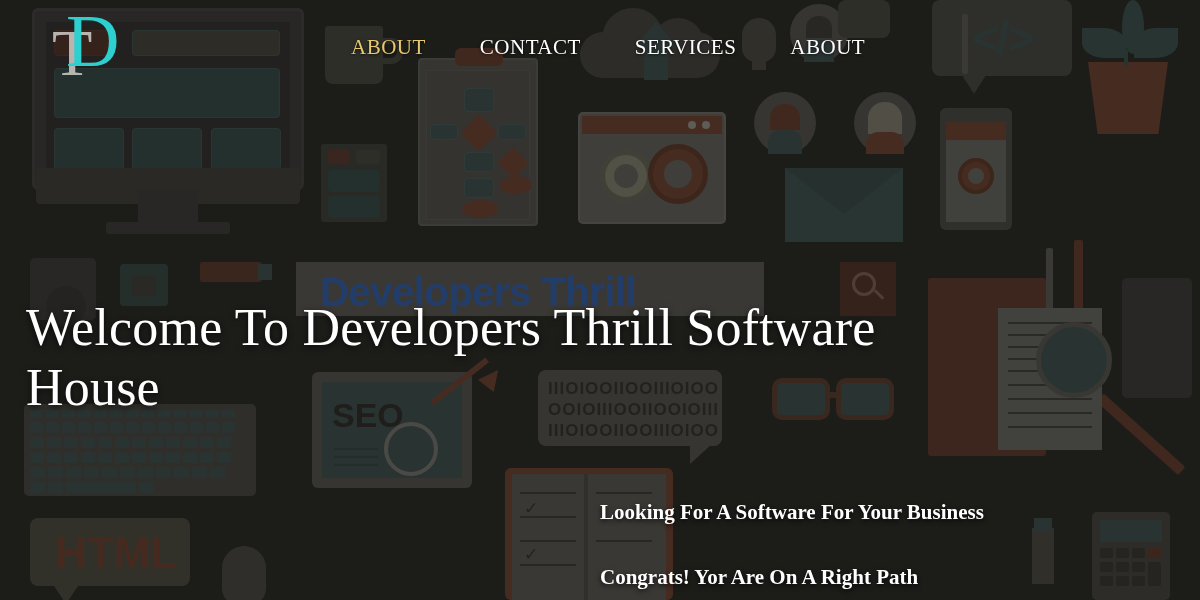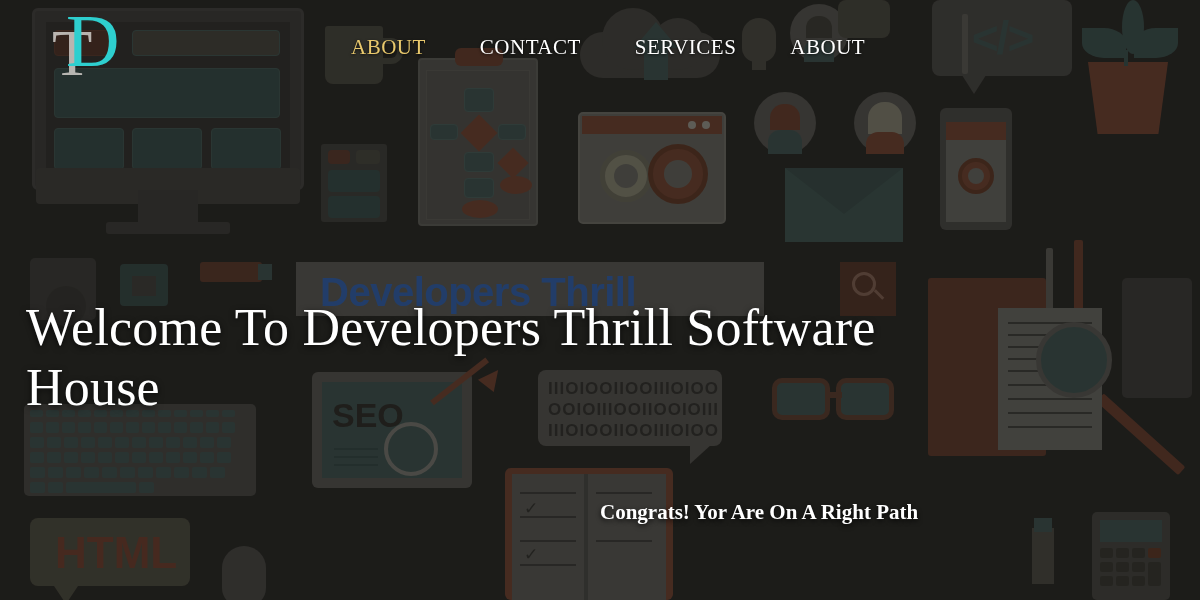--- a/index.html
+++ b/index.html
@@ -56,21 +56,21 @@
     font-size:52px; line-height:60px; color:#ffffff; font-weight:400;
     letter-spacing:.2px; text-shadow:0 2px 6px rgba(0,0,0,.7);
     padding-left:2px;
   }
   .hero-sub { position:absolute; left:600px; top:500px; z-index:25; }
   .hero-sub p {
     font-family:"Liberation Serif", serif;
     font-size:21px; color:#ffffff; font-weight:700;
     text-shadow:0 2px 5px rgba(0,0,0,.8); white-space:nowrap;
   }
-  .hero-sub p + p { }
+  .hero-sub p + p { margin-top:40px; }
 
   
   .monitor-body { left:32px; top:8px; width:272px; height:182px; background:#4a4844; border-radius:6px; border:3px solid #555350; }
   .monitor-screen { left:46px; top:22px; width:244px; height:155px; background:#3b3936; }
   .mon-block { background:#41605c; border:1px solid #50706b; }
   .monitor-neck { left:138px; top:190px; width:60px; height:34px; background:#4a4844; }
   .monitor-base { left:106px; top:222px; width:124px; height:12px; background:#4a4844; border-radius:3px; }
   .monitor-bar  { left:36px; top:168px; width:264px; height:36px; background:#4f4d49; border-radius:4px; }
 
   .mug { left:325px; top:26px; width:58px; height:58px; background:#5b5a4c; border-radius:3px 3px 8px 8px; }
@@ -416,16 +416,17 @@
       <a class="nav-link" href="#">SERVICES</a>
       <a class="nav-link" href="#">ABOUT</a>
     </nav>
   </header>
 
   <div class="hero-copy">
     <h1 class="hero-title">Welcome To Developers Thrill Software House</h1>
   </div>
 
   <div class="hero-sub">
+    <p>Looking For A Software For Your Business</p>
     <p>Congrats! Yor Are On A Right Path</p>
   </div>
 
 </div>
 
 </body></html>

